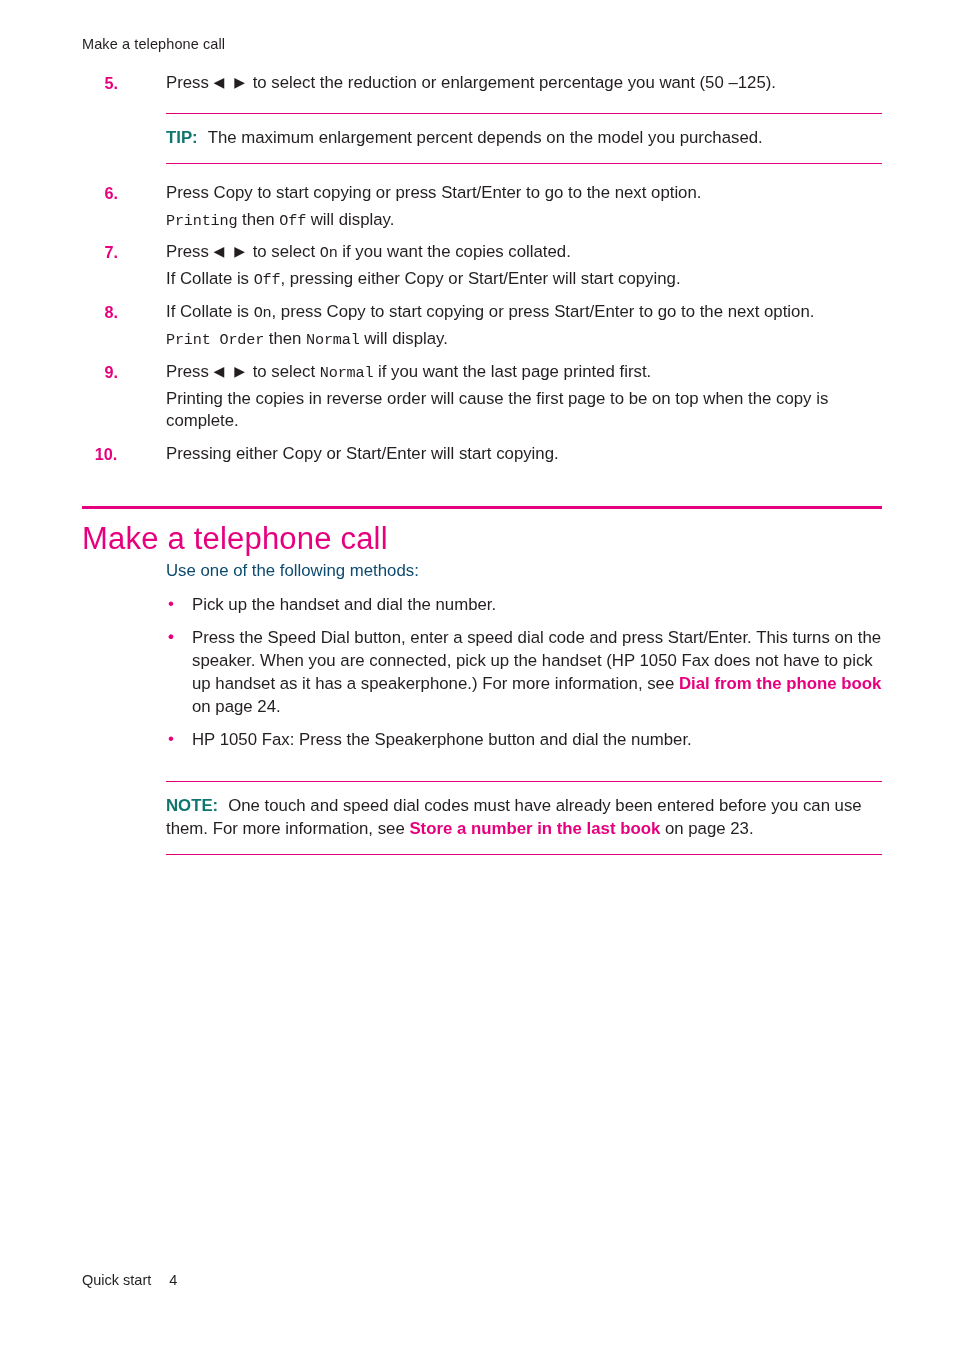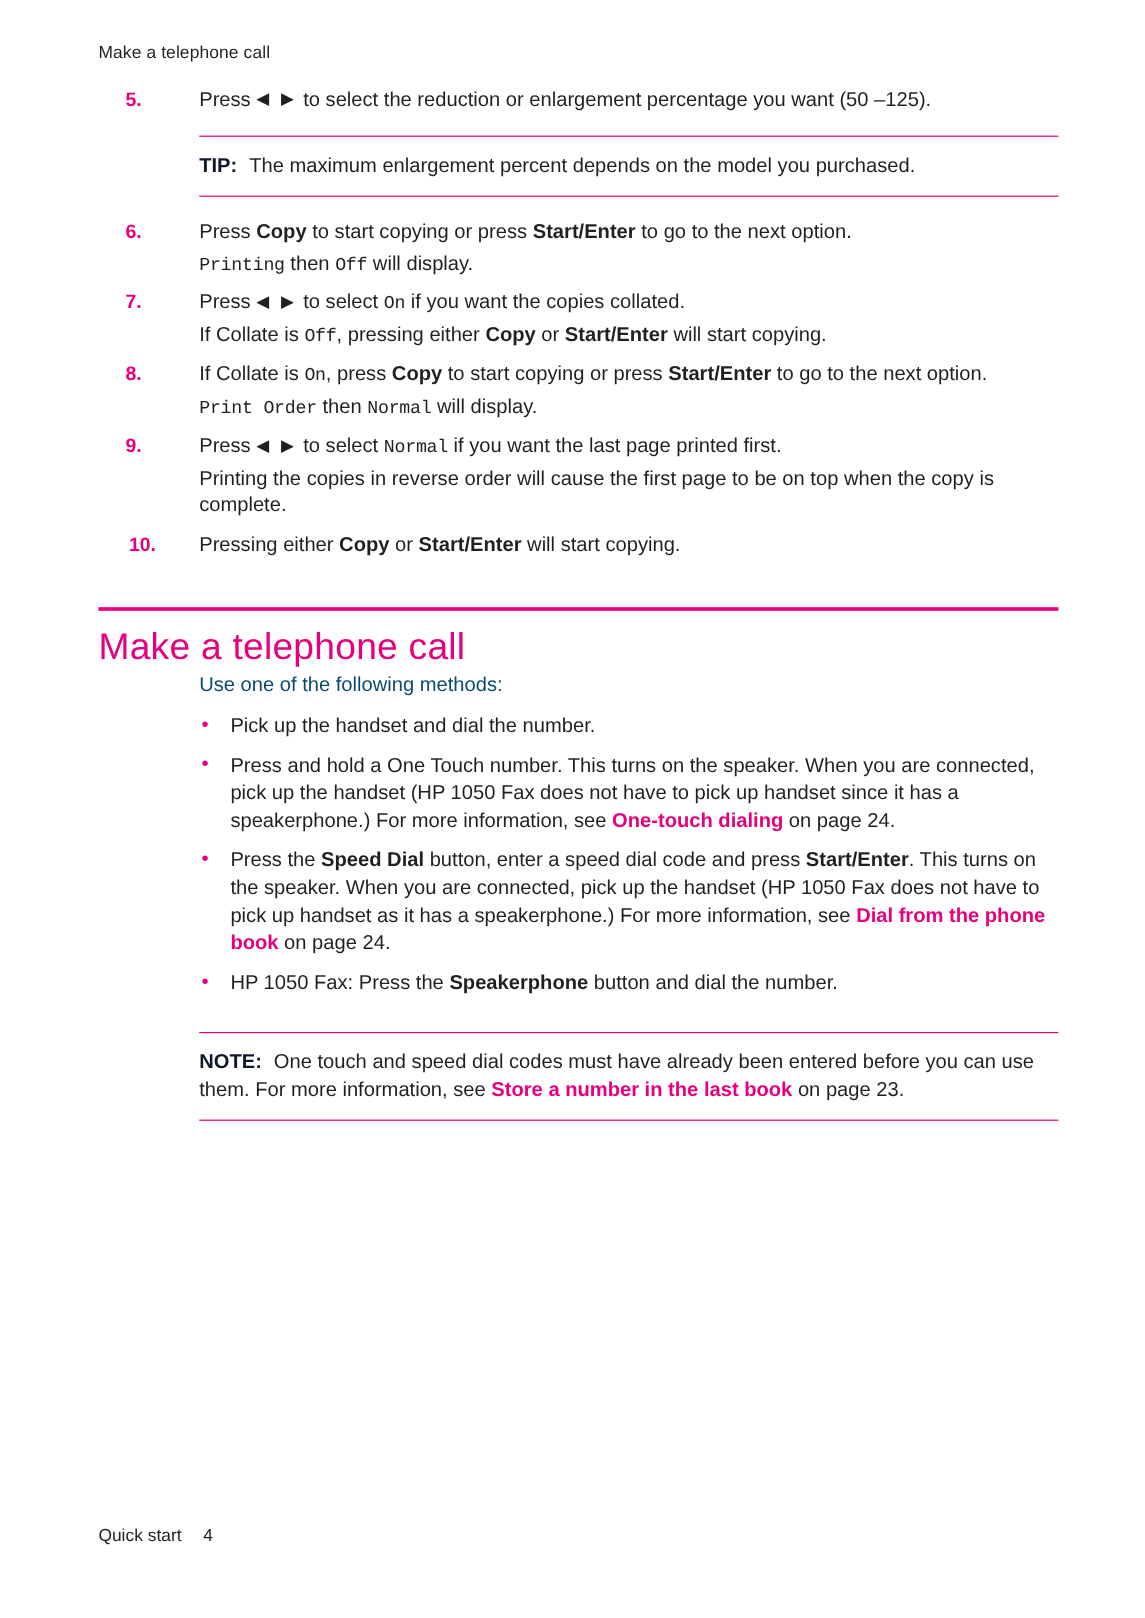--- a/index.html
+++ b/index.html
@@ -55,57 +55,57 @@
     width: 36px;
     margin-left: -84px;
     text-align: right;
     font-weight: bold;
     color: #e6007e;
     font-size: 16.2px;
   }
   .step .num.wide {
     width: 48px;
     margin-left: -84px;
-    text-align: right;
+    text-align: center;
     left: 84px;
   }
   .sub {
     padding-left: 84px;
     font-size: 16.8px;
     line-height: 1.36;
     color: #231f20;
     margin-top: 4px;
     margin-bottom: 2px;
   }
   .mono {
     font-family: "Liberation Mono", monospace;
     font-size: 15.2px;
     letter-spacing: -0.2px;
   }
-  b, strong { font-weight: bold; }
+  b, strong { font-weight: normal; }
   .arrows {
     display: inline-block;
     letter-spacing: 3px;
     font-size: 14px;
     position: relative;
     top: -1px;
   }
   
   .callout {
     border-top: 1.6px solid #e6007e;
     border-bottom: 1.6px solid #e6007e;
     margin: 18px 0 18px 84px;
     padding: 13px 0 13px 0;
     font-size: 16.8px;
     line-height: 1.36;
     color: #231f20;
   }
   .callout .label {
     font-weight: bold;
-    color: #0f172a;
+    color: #0f766e;
     margin-right: 10px;
   }
   .callout.note {
     margin-left: 84px;
     margin-top: 30px;
   }
   
   .section-rule {
     border-top: 3.2px solid #e6007e;
     margin: 40px 0 0 0;
@@ -217,21 +217,20 @@
 
     <div class="intro">Use one of the following methods:</div>
 
     <ul class="bullets">
       <li>
         <span class="dot">•</span>
         <span>Pick up the handset and dial the number.</span>
       </li>
       <li>
         <span class="dot">•</span>
-        <span>Press and hold a One Touch number. This turns on the speaker. When you are connected, pick up the handset (HP 1050 Fax does not have to pick up handset since it has a speakerphone.) For more information, see <a class="xref" href="#">One-touch dialing</a> on page 24.</span>
       </li>
       <li>
         <span class="dot">•</span>
         <span>Press the <b>Speed Dial</b> button, enter a speed dial code and press <b>Start/Enter</b>. This turns on the speaker. When you are connected, pick up the handset (HP 1050 Fax does not have to pick up handset as it has a speakerphone.) For more information, see <a class="xref" href="#">Dial from the phone book</a> on page 24.</span>
       </li>
       <li>
         <span class="dot">•</span>
         <span>HP 1050 Fax: Press the <b>Speakerphone</b> button and dial the number.</span>
       </li>
     </ul>

